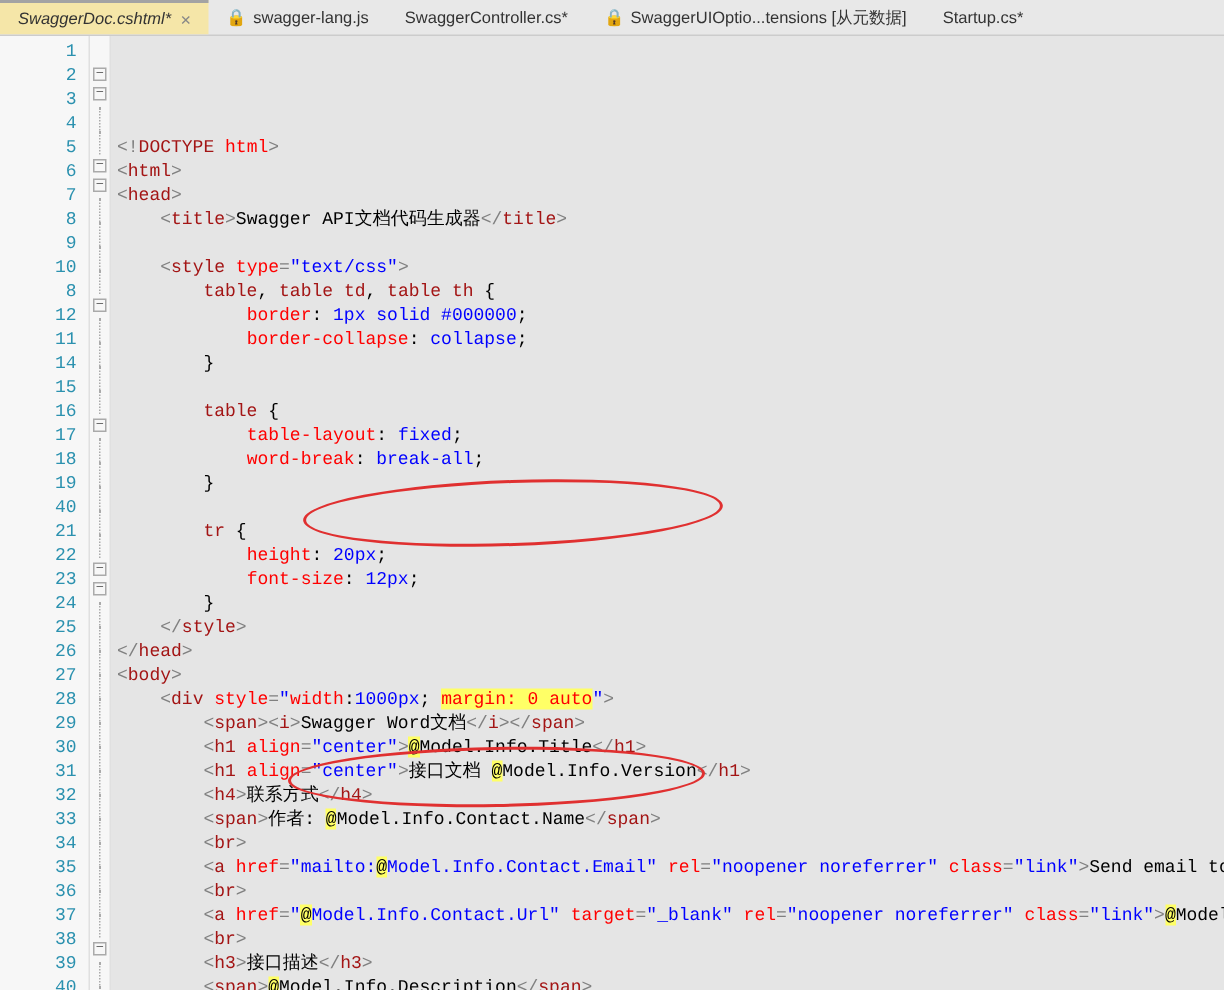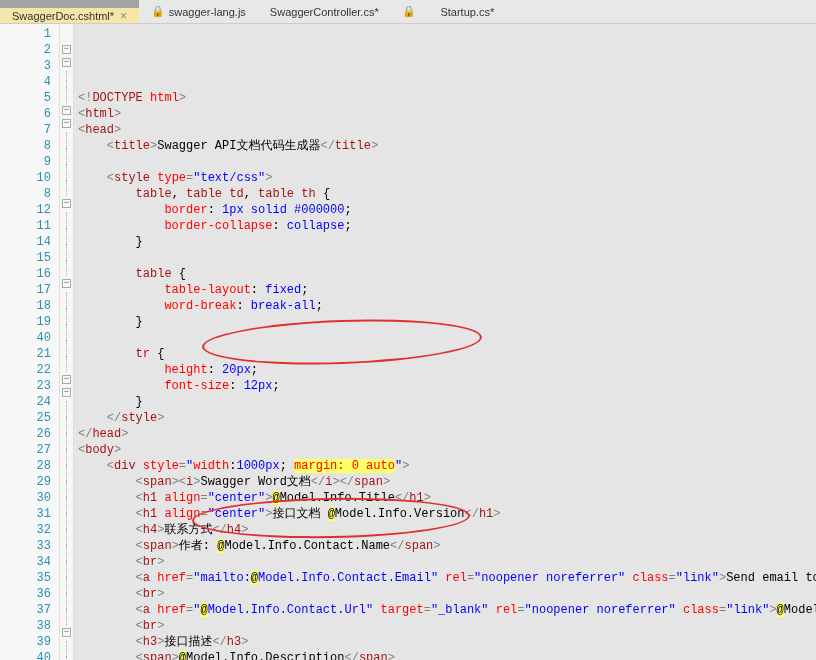--- a/index.html
+++ b/index.html
@@ -18,21 +18,22 @@
       font-size: 11px;
       font-family: 'Segoe UI', sans-serif;
       white-space: nowrap;
       cursor: pointer;
       display: flex;
       align-items: center;
       gap: 4px;
     }
     .tab.active {
       background: #f5e6a8;
-      border-top: 8px solid #a3a3a3;
+      border-top: 2px solid #a3a3a3;
+      font-style: italic;
     }
     .close-x { color: #888; font-size: 12px; margin-left: 2px; }
     .lock-icon { color: #666; }
     
     .editor-area {
       display: flex;
       height: calc(100vh - 24px);
       position: relative;
     }
     
@@ -100,20 +101,21 @@
     </div>
     <div class="tab">
       <span class="lock-icon">🔒</span>
       <span>swagger-lang.js</span>
     </div>
     <div class="tab">
       <span>SwaggerController.cs*</span>
     </div>
     <div class="tab">
       <span class="lock-icon">🔒</span>
+      <span>SwaggerUIOptio...tensions [从元数据]</span>
     </div>
     <div class="tab">
       <span>Startup.cs*</span>
     </div>
     <div class="tab"></div>
   </div>
 
 <div class="editor-area">
   <div class="gutter" id="gutter">
       <div class="ln">1</div>

